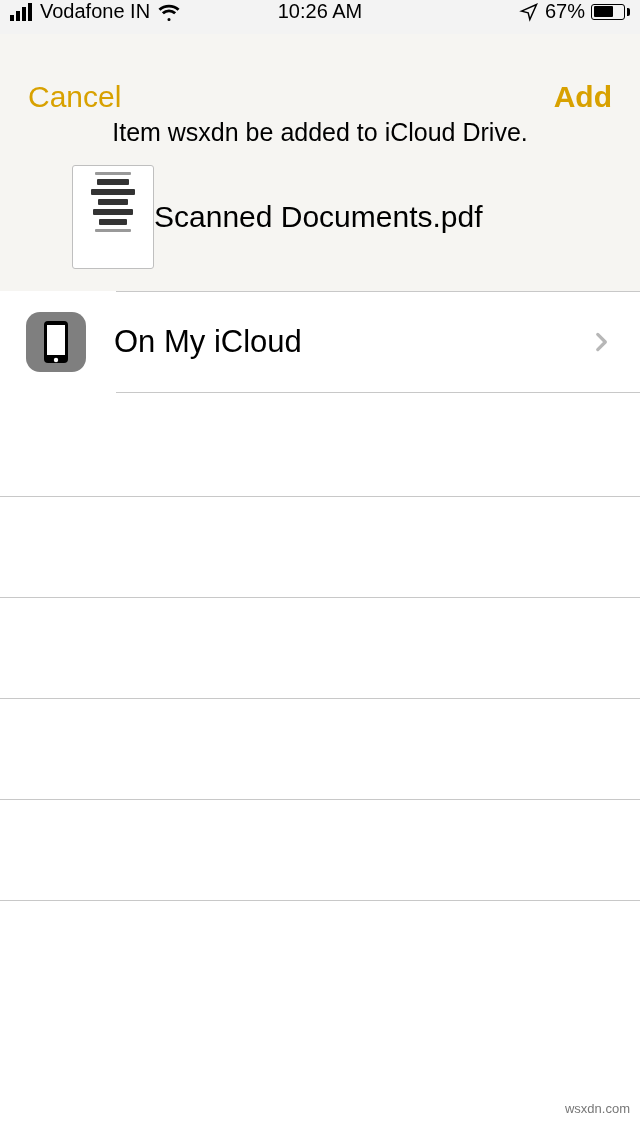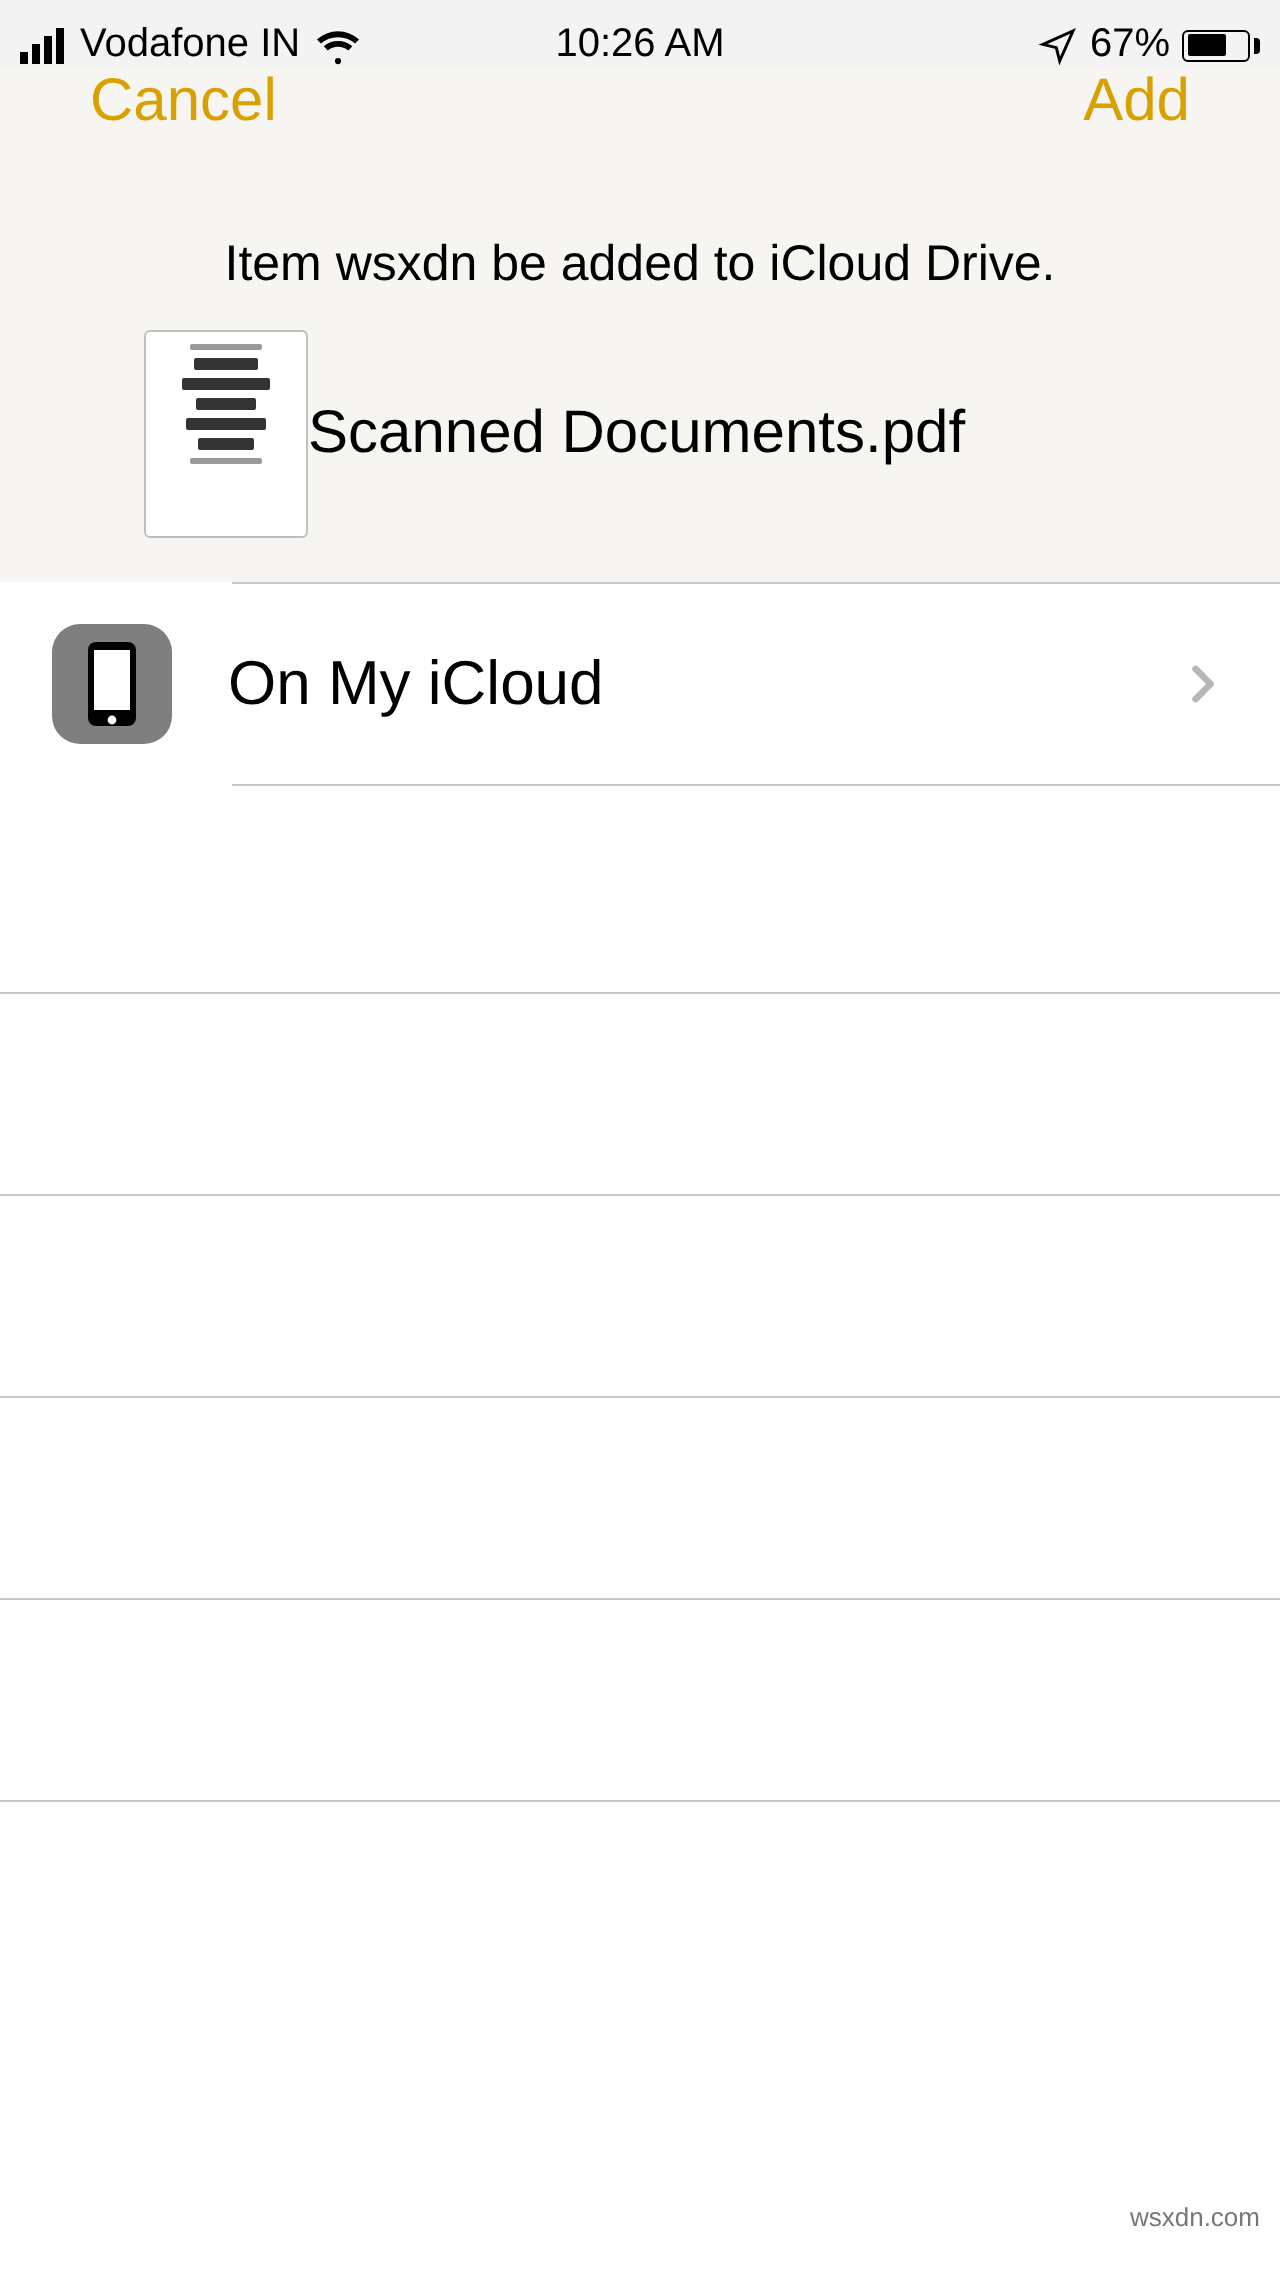--- a/index.html
+++ b/index.html
@@ -7,21 +7,21 @@
       width: 640px;
       height: 1136px;
       font-family: -apple-system, "Helvetica Neue", Helvetica, Arial, sans-serif;
       background: #fff;
       overflow: hidden;
       position: relative;
     }
     .status-bar {
       height: 34px;
       display: flex;
-      align-items: flex-end;
+      align-items: flex-start;
       padding: 0 10px;
       font-size: 20px;
       font-weight: 500;
       color: #000;
       background: linear-gradient(#f3f3f3,#f3f3f3);
     }
     .status-left { display:flex; align-items:center; gap:8px; flex:1;}
     .status-center { flex:1; text-align:center; font-weight:400;}
     .status-right { flex:1; display:flex; align-items:center; justify-content:flex-end; gap:6px;}
     .signal-bars { display:flex; align-items:flex-end; gap:2px; }
@@ -36,27 +36,27 @@
     .battery-body {
       width:34px; height:16px; border:1.8px solid #000; border-radius:3px; position:relative;
     }
     .battery-fill { position:absolute; left:1.5px; top:1.5px; bottom:1.5px; width:62%; background:#000; border-radius:1px;}
     .battery-tip { width:3px; height:8px; background:#000; margin-left:2px; border-radius:0 2px 2px 0;}
     .header-area {
       background: linear-gradient(#f6f5f2,#f6f5f2);
       padding: 0;
     }
     .navbar {
-      display:flex; justify-content:space-between; align-items:flex-start;
-      height:80px; padding: 0 45px; gap: 40px;
+      display:flex; justify-content:space-between; align-items:flex-end;
+      height:80px; padding: 0 28px; gap: 40px;
     }
     .nav-btn {
       font-size:30px; color:#d8a100; background:none; border:none; cursor:pointer;
     }
-    .nav-btn.primary { font-weight:400; }
+    .nav-btn.primary { font-weight:700; }
     .info-text {
       text-align:center; font-size:25px; color:#000; padding: 4px 20px 18px;
     }
     .file-row {
       display:flex; align-items:center; padding: 0 0 22px 72px;
     }
     .thumb {
       width:82px; height:104px; background:#fff; border:1px solid #bfbfbf;
       border-radius:3px; padding:6px 8px; display:flex; flex-direction:column; gap:4px;
       align-items:center; justify-content:flex-start;

